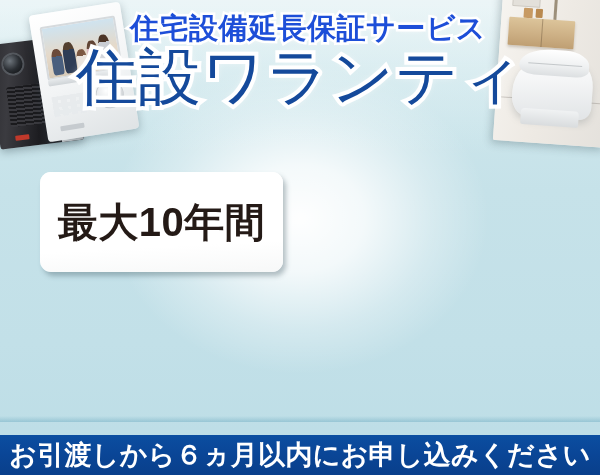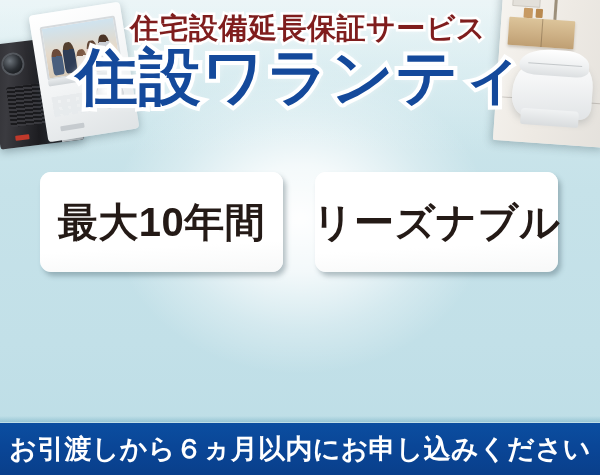--- a/index.html
+++ b/index.html
@@ -251,32 +251,32 @@
     position: absolute;
     left: 0; right: 0; top: 14px;
     text-align: center;
     z-index: 6;
     pointer-events: none;
   }
   .subtitle {
     font-size: 29px;
     font-weight: bold;
     letter-spacing: 0.5px;
-    color: #7f1d1d;
+    color: #1d4ed8;
     line-height: 1;
     margin: 0 0 2px 16px;
     -webkit-text-stroke: 5px #ffffff;
     paint-order: stroke fill;
     text-shadow:
        0 0 4px #ffffff,
        0 0 7px rgba(255,255,255,.95);
   }
   .maintitle {
     font-size: 62px;
-    font-weight: bold;
+    font-weight: normal;
     letter-spacing: 1px;
     color: #14499b;
     line-height: 1.02;
     margin: 0;
     -webkit-text-stroke: 8px #ffffff;
     paint-order: stroke fill;
     text-shadow:
        0 0 5px #ffffff,
        0 0 10px rgba(255,255,255,.9);
   }
@@ -311,21 +311,21 @@
     letter-spacing: 0.5px;
     line-height: 1;
     white-space: nowrap;
   }
 
   
   .cta {
     position: absolute;
     left: 0; right: 0;
     bottom: 0;
-    height: 52px;
+    height: 40px;
     background: linear-gradient(180deg, #0b4ea0 0%, #0a4697 45%, #093f8b 100%);
     display: flex;
     align-items: center;
     justify-content: center;
     z-index: 7;
   }
   .cta-text {
     color: #ffffff;
     font-size: 27px;
     font-weight: bold;
@@ -383,22 +383,19 @@
 
   <div class="heading">
     <div class="subtitle">住宅設備延長保証サービス</div>
     <div class="maintitle">住設ワランティ</div>
   </div>
 
   <div class="features">
     <div class="card">
       <span class="card-label">最大10年間</span>
     </div>
-    <div class="card">
-      <span class="card-label">リーズナブル</span>
-    </div>
   </div>
 
   <div class="cta">
     <span class="cta-text">お引渡しから６ヵ月以内にお申し込みください</span>
   </div>
 
 </div>
 
 </body></html>

